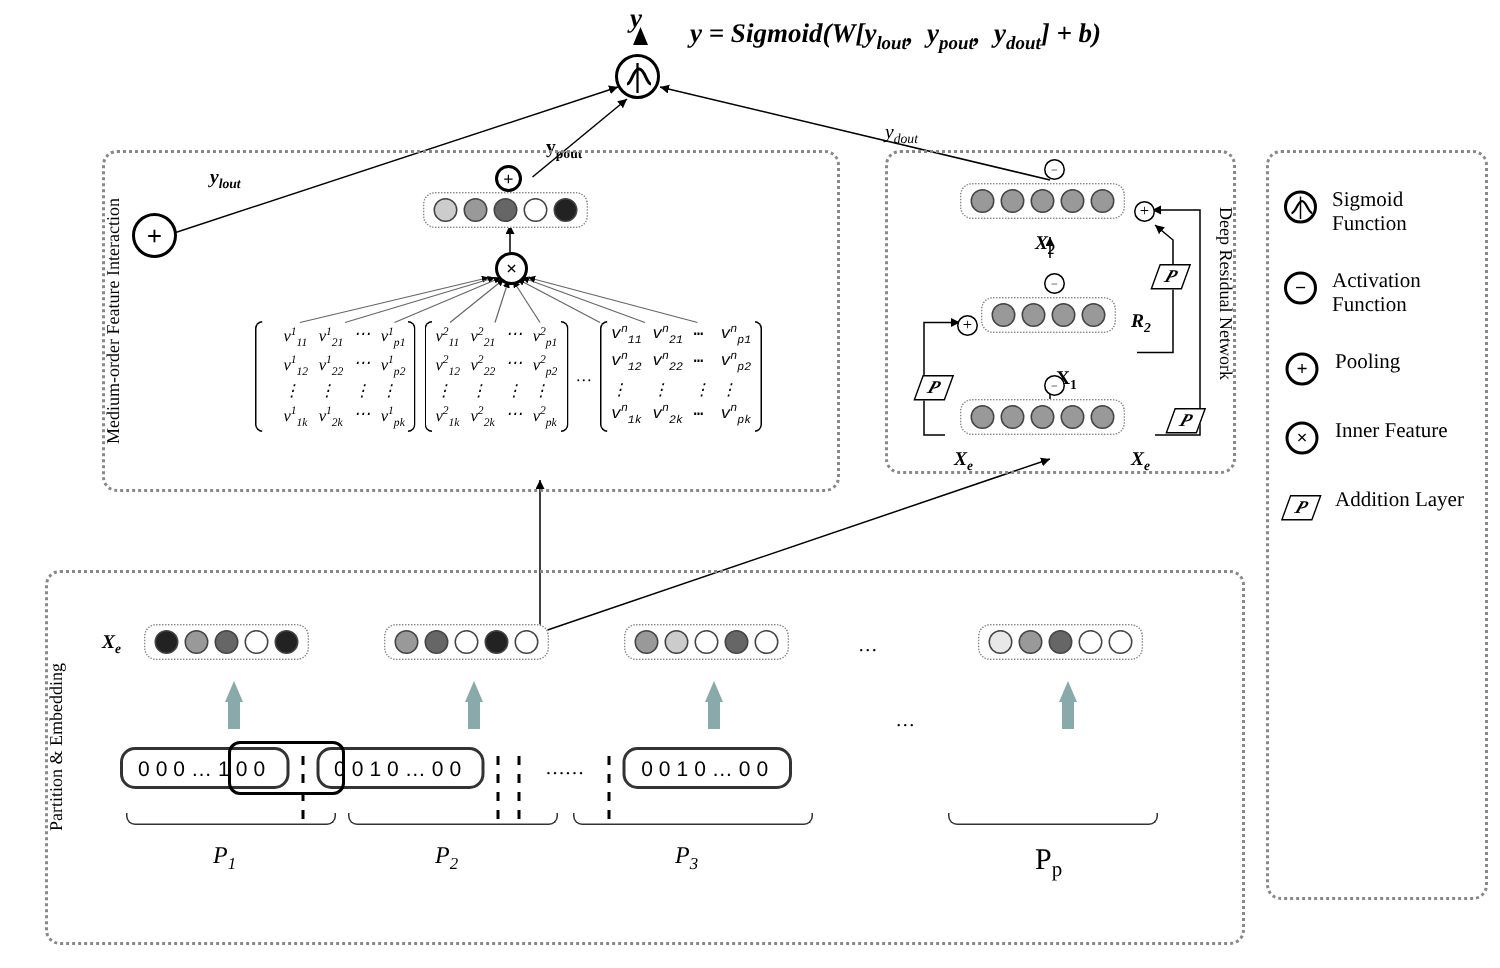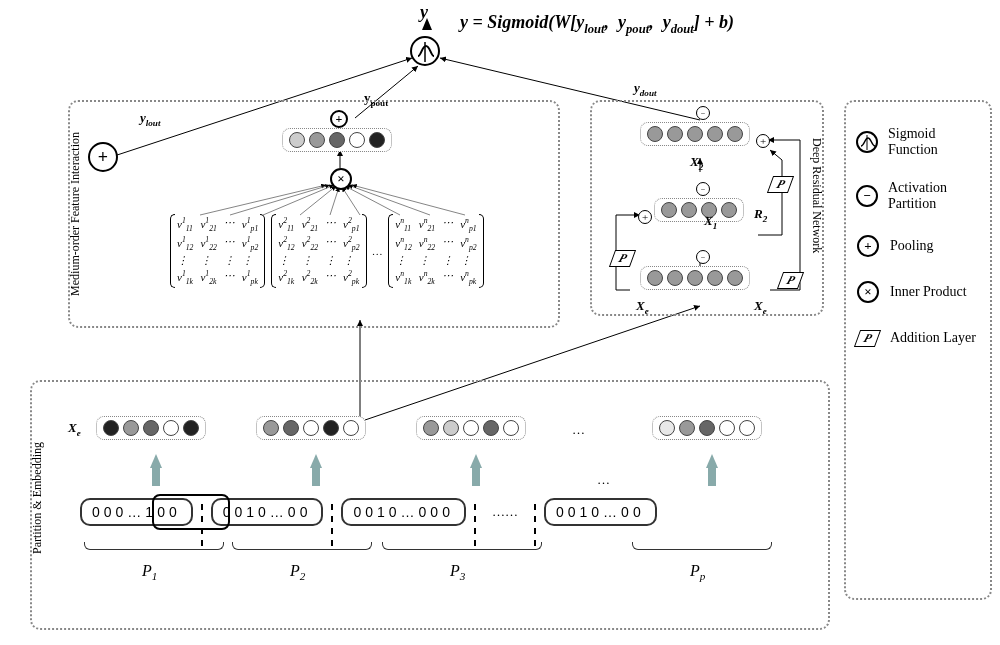--- a/index.html
+++ b/index.html
@@ -77,21 +77,21 @@
     border-radius: 0 0 6px 6px;
     position: absolute;
   }
   .field-divider {
     position: absolute;
     width: 2px;
     background: repeating-linear-gradient(#000 0 6px, transparent 6px 12px);
   }
   .legend-row {
     display: flex;
-    align-items: center;
+    align-items: flex-start;
     gap: 10px;
     margin-bottom: 22px;
     font-size: 14px;
   }
   .legend-icon {
     width: 24px; height: 24px;
     display: flex; align-items: center; justify-content: center;
   }
   .op-circle {
     width: 22px; height: 22px;
@@ -142,21 +142,21 @@
     <svg width="22" height="22">
         <path d="M4 16 C 7 16 8 6 12 6 C 16 6 17 16 20 16" stroke="#000" fill="none" stroke-width="2"></path>
         <line x1="11" y1="2" x2="11" y2="22" stroke="#000" stroke-width="1.5"></line>
       </svg>
   </div>
 </div>
 <div style="position:absolute; left:422px; top:18px; width:0;height:0;border-left:5px solid transparent;border-right:5px solid transparent;border-bottom:12px solid #000;"></div>
 
 <div style="position:absolute; left:140px; top:110px; font-style:italic; font-weight:bold;">y<span class="sub">lout</span></div>
 <div style="position:absolute; left:364px; top:90px; font-weight:bold;">y<span class="sub">pout</span></div>
-<div style="position:absolute; left:590px; top:80px; font-style:italic; font-weight:bold;margin-left:44px;">y<span class="sub">dout</span></div>
+<div style="position:absolute; left:590px; top:80px; font-style:italic; font-weight:normal;">y<span class="sub">dout</span></div>
 
 <svg class="wires" width="1000" height="645">
   <defs>
     <marker id="ah" markerWidth="8" markerHeight="8" refX="6" refY="3" orient="auto">
       <path d="M0,0 L6,3 L0,6 Z" fill="#000"></path>
     </marker>
   </defs>
 
   <line x1="108" y1="158" x2="412" y2="58" stroke="#000" marker-end="url(#ah)"></line>
   <line x1="355" y1="118" x2="418" y2="66" stroke="#000" marker-end="url(#ah)"></line>
@@ -202,21 +202,21 @@
       <div class="node c-white"></div>
       <div class="node c-black"></div>
   </div>
 
   <div class="op-circle" style="position:absolute; left:260px; top:66px;">×</div>
 
   <div style="position:absolute; left:100px; top:112px; display:flex; gap:6px; font-size:11px; font-style:italic;">
 
     <div style="display:flex;">
       <div style="border-left:1.5px solid #000;border-top:1.5px solid #000;border-bottom:1.5px solid #000;width:5px;border-radius:6px 0 0 6px;"></div>
-      <div style="display:grid;grid-template-columns:repeat(4,auto);gap:2px 7px;padding:2px 2px;">
+      <div style="display:grid;grid-template-columns:repeat(4,auto);gap:2px 7px;padding:2px 2px;margin-left:12px;">
         <span>v<span class="sup">1</span><span class="sub">11</span></span>
           <span>v<span class="sup">1</span><span class="sub">21</span></span>
           <span>⋯</span>
           <span>v<span class="sup">1</span><span class="sub">p1</span></span>
         <span>v<span class="sup">1</span><span class="sub">12</span></span>
           <span>v<span class="sup">1</span><span class="sub">22</span></span>
           <span>⋯</span>
           <span>v<span class="sup">1</span><span class="sub">p2</span></span>
         <span>⋮</span>
           <span>⋮</span>
@@ -247,21 +247,21 @@
           <span>⋮</span>
         <span>v<span class="sup">2</span><span class="sub">1k</span></span>
           <span>v<span class="sup">2</span><span class="sub">2k</span></span>
           <span>⋯</span>
           <span>v<span class="sup">2</span><span class="sub">pk</span></span>
       </div>
       <div style="border-right:1.5px solid #000;border-top:1.5px solid #000;border-bottom:1.5px solid #000;width:5px;border-radius:0 6px 6px 0;"></div>
     </div>
     <span style="align-self:center;">…</span>
 
-    <div style="display:flex;">
+    <div style="display:flex;font-family:Liberation Mono, monospace;">
       <div style="border-left:1.5px solid #000;border-top:1.5px solid #000;border-bottom:1.5px solid #000;width:5px;border-radius:6px 0 0 6px;"></div>
       <div style="display:grid;grid-template-columns:repeat(4,auto);gap:2px 7px;padding:2px 2px;">
         <span>v<span class="sup">n</span><span class="sub">11</span></span>
           <span>v<span class="sup">n</span><span class="sub">21</span></span>
           <span>⋯</span>
           <span>v<span class="sup">n</span><span class="sub">p1</span></span>
         <span>v<span class="sup">n</span><span class="sub">12</span></span>
           <span>v<span class="sup">n</span><span class="sub">22</span></span>
           <span>⋯</span>
           <span>v<span class="sup">n</span><span class="sub">p2</span></span>
@@ -297,21 +297,21 @@
   <div class="op-circle-small" style="position:absolute; left:104px; top:80px;">−</div>
 
   <div class="op-circle-small" style="position:absolute; left:46px; top:108px;font-size:11px;">+</div>
   <div class="node-row" style="position:absolute; left:62px; top:96px;">
     <div class="node c-med"></div>
       <div class="node c-med"></div>
       <div class="node c-med"></div>
       <div class="node c-med"></div>
   </div>
   <div style="position:absolute; left:162px; top:104px; font-style:italic;font-weight:bold;">R<span class="sub">2</span></div>
-  <div style="position:absolute; left:112px; top:111px; font-style:italic;font-weight:bold;">X<span class="sub">1</span></div>
+  <div style="position:absolute; left:112px; top:142px; font-weight:bold;">X<span class="sub">1</span></div>
 
   <div class="op-circle-small" style="position:absolute; left:104px; top:148px;">−</div>
 
   <div class="node-row" style="position:absolute; left:48px; top:164px;">
     <div class="node c-med"></div>
       <div class="node c-med"></div>
       <div class="node c-med"></div>
       <div class="node c-med"></div>
       <div class="node c-med"></div>
   </div>
@@ -382,21 +382,20 @@
 
   <div style="position:absolute; left:48px; top:116px; display:flex; gap:4px; align-items:center;">
     <div class="onehot-box">000…100</div>
     <div style="position:relative;width:10px;">
       <div class="field-divider" style="left:4px;top:-8px;height:44px;"></div>
     </div>
     <div class="onehot-box">0010…00</div>
     <div style="position:relative;width:10px;">
       <div class="field-divider" style="left:4px;top:-8px;height:44px;"></div>
     </div>
-    <div class="onehot-box">0010…000</div>
     <div style="position:relative;width:10px;">
       <div class="field-divider" style="left:4px;top:-8px;height:44px;"></div>
     </div>
     <span style="padding:0 8px;">……</span>
     <div style="position:relative;width:10px;">
       <div class="field-divider" style="left:4px;top:-8px;height:44px;"></div>
     </div>
     <div class="onehot-box">0010…00</div>
   </div>
 
@@ -405,52 +404,52 @@
   <div class="brace" style="left:52px; top:160px; width:140px;"></div>
   <div style="position:absolute; left:110px; top:180px; font-style:italic;font-size:16px;">P<span class="sub">1</span></div>
 
   <div class="brace" style="left:200px; top:160px; width:140px;"></div>
   <div style="position:absolute; left:258px; top:180px; font-style:italic;font-size:16px;">P<span class="sub">2</span></div>
 
   <div class="brace" style="left:350px; top:160px; width:160px;"></div>
   <div style="position:absolute; left:418px; top:180px; font-style:italic;font-size:16px;">P<span class="sub">3</span></div>
 
   <div class="brace" style="left:600px; top:160px; width:140px;"></div>
-  <div style="position:absolute; left:658px; top:180px; font-style:italic;font-size:16px;">P<span class="sub">p</span></div>
+  <div style="position:absolute; left:658px; top:180px; font-size:20px;">P<span class="sub">p</span></div>
 </div>
 
 <div class="dotted-box" style="left:844px; top:100px; width:148px; height:500px; padding:24px 10px;">
   <div class="legend-row">
     <div class="legend-icon">
       <div class="op-circle">
           <svg width="16" height="16">
             <path d="M2 12 C5 12 6 4 9 4 C12 4 13 12 16 12" stroke="#000" fill="none" stroke-width="1.5"></path>
             <line x1="8" y1="1" x2="8" y2="16" stroke="#000"></line>
           </svg>
         </div>
     </div>
     <span>Sigmoid Function</span>
   </div>
   <div class="legend-row">
     <div class="legend-icon">
       <div class="op-circle">−</div>
     </div>
-    <span>Activation Partition</span>
+    <span>Activation Function</span>
   </div>
   <div class="legend-row">
     <div class="legend-icon">
       <div class="op-circle">+</div>
     </div>
     <span>Pooling</span>
   </div>
   <div class="legend-row">
     <div class="legend-icon">
       <div class="op-circle">×</div>
     </div>
-    <span>Inner Product</span>
+    <span>Inner Feature</span>
   </div>
   <div class="legend-row">
     <div class="legend-icon">
       <div class="pbox">P</div>
     </div>
     <span>Addition Layer</span>
   </div>
 </div>
 
 </body></html>

